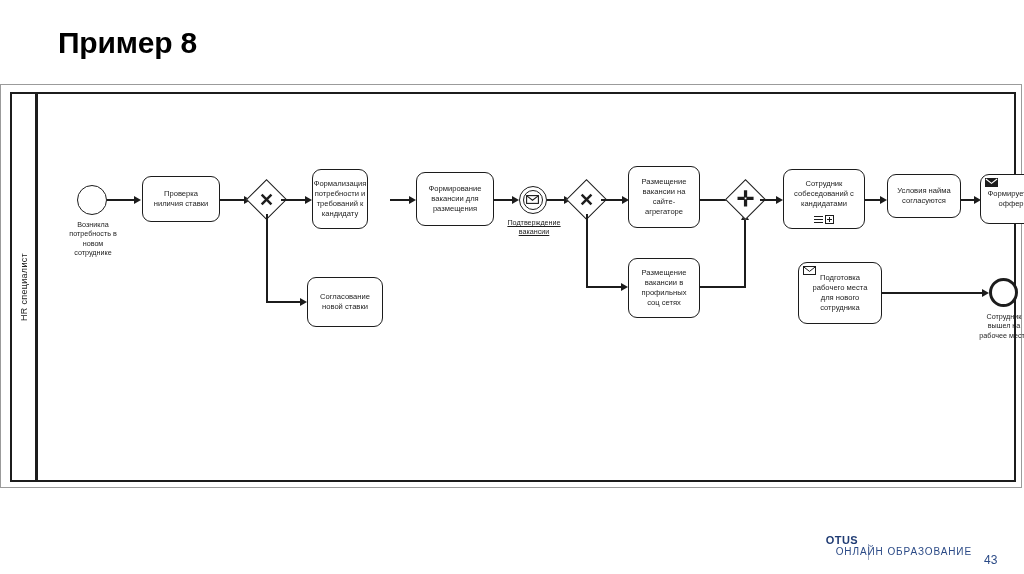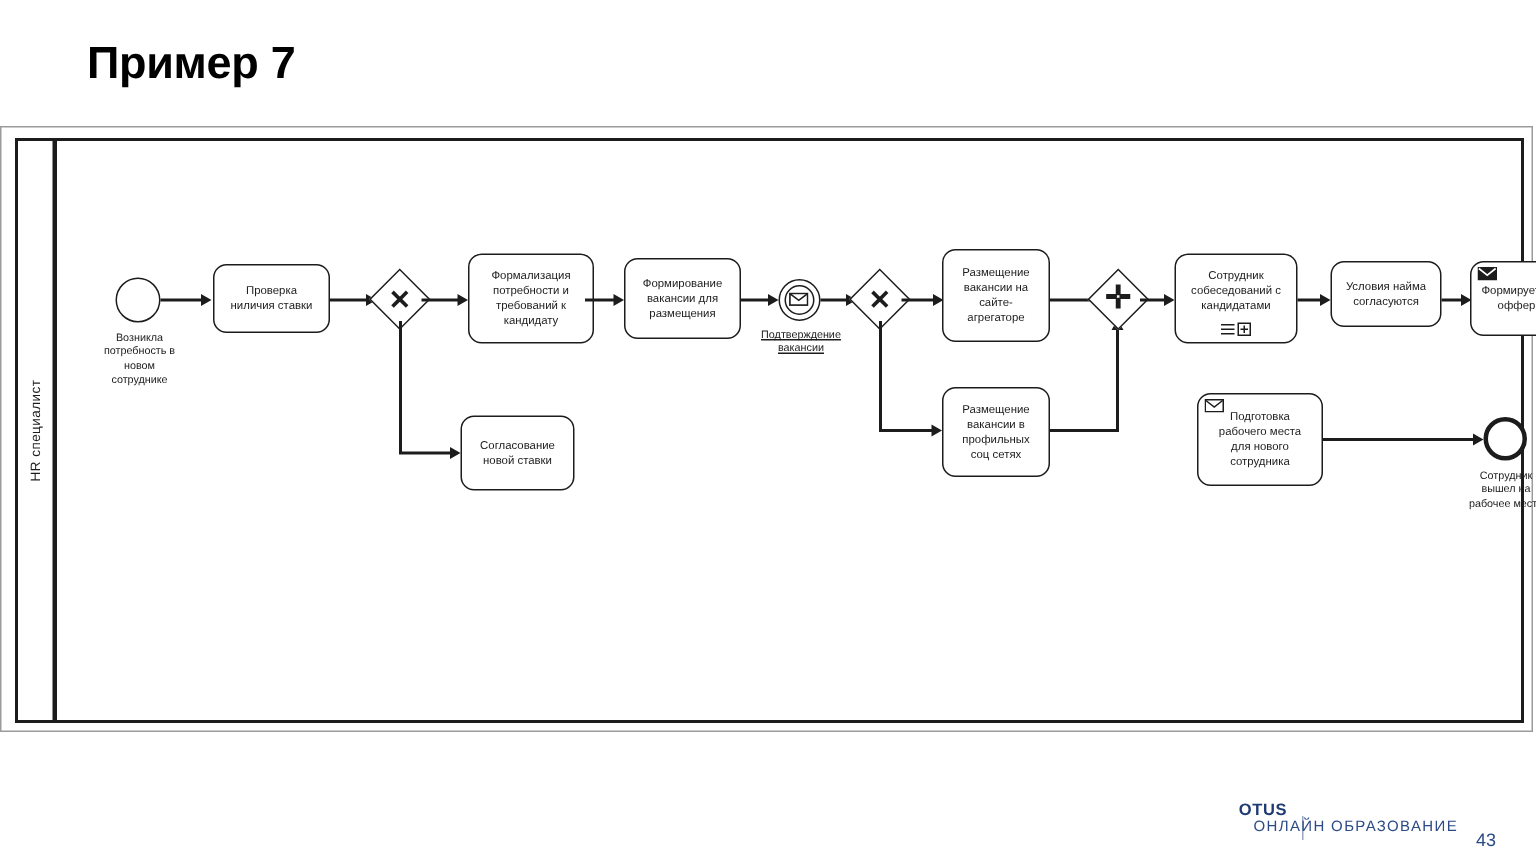--- a/index.html
+++ b/index.html
@@ -247,21 +247,21 @@
     font-size: 12px;
     color: #2b4a86;
     text-align: left;
     line-height: 1.15;
     word-break: break-all;
   }
 </style>
 </head>
 <body>
 
-<div id="slide-title">Пример 7</div>
+<div id="slide-title">Пример 8</div>
 
 <div id="diagram-frame">
 
   <div id="bpmn-pool">
 
     <div id="lane-header">
       <div id="lane-label">HR специалист</div>
     </div>
 
     <div id="lane-body">
@@ -291,21 +291,21 @@
 
       <div class="conn conn-v" style="left:228px; top:120px; height:88px;"></div>
       <div class="conn conn-h" style="left:228px; top:207px; width:36px;"></div>
       <div class="arrowhead arrow-right" style="left:262px; top:204px;"></div>
 
       <div class="node task" style="left:269px; top:183px; width:76px; height:50px;">
         <span class="task-label">Согласование
 новой ставки</span>
       </div>
 
-      <div class="node task" style="left:274px; top:75px; width:84px; height:60px;">
+      <div class="node task" style="left:274px; top:75px; width:56px; height:60px;">
         <span class="task-label">Формализация
 потребности и
 требований к
 кандидату</span>
       </div>
 
       <div class="conn conn-h" style="left:352px; top:105px; width:20px;"></div>
       <div class="arrowhead arrow-right" style="left:371px; top:102px;"></div>
 
       <div class="node task" style="left:378px; top:78px; width:78px; height:54px;">

